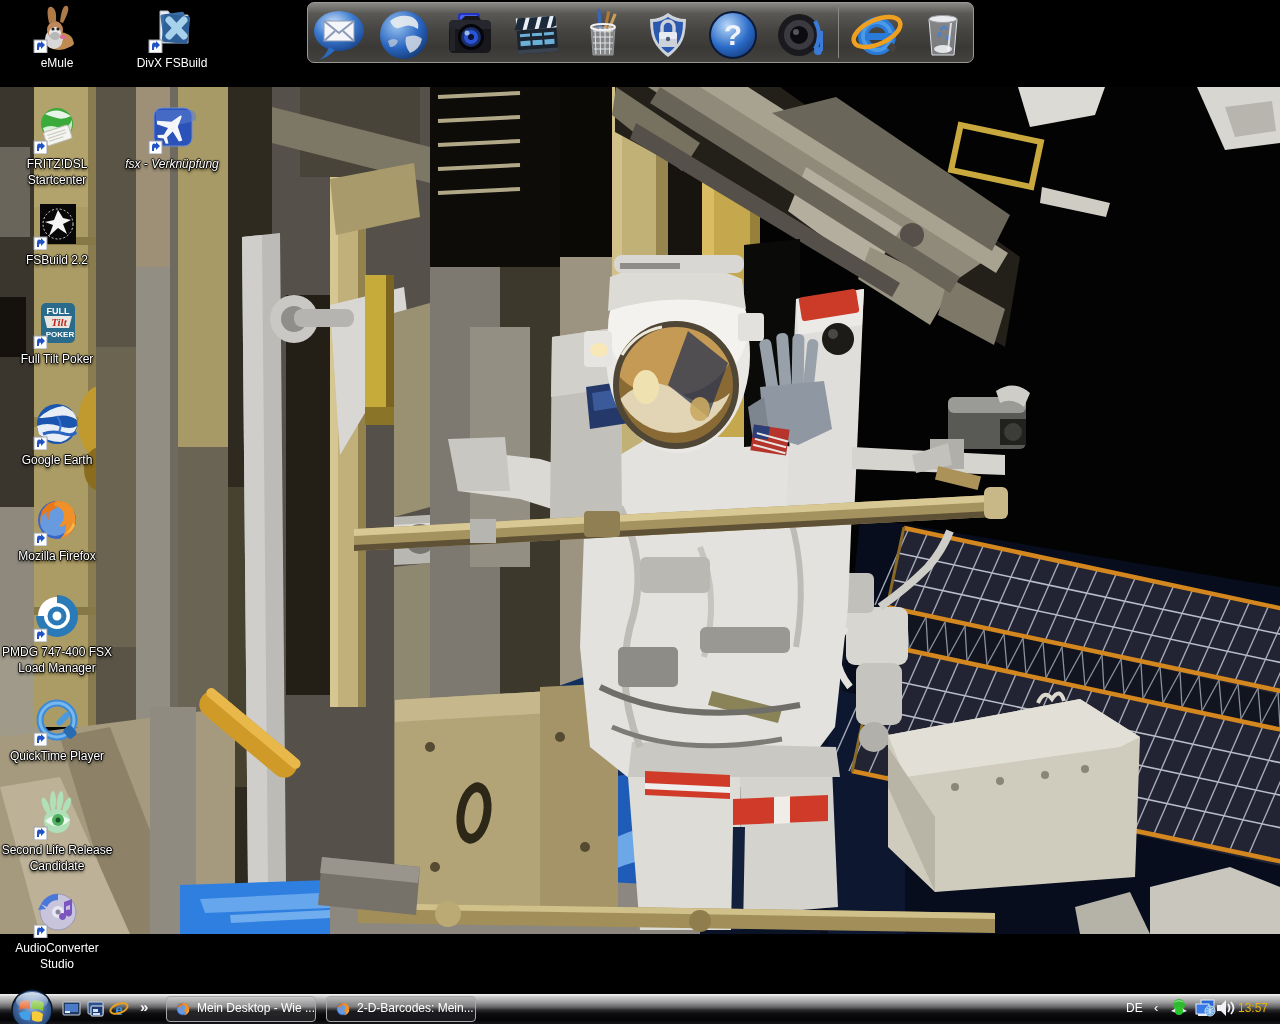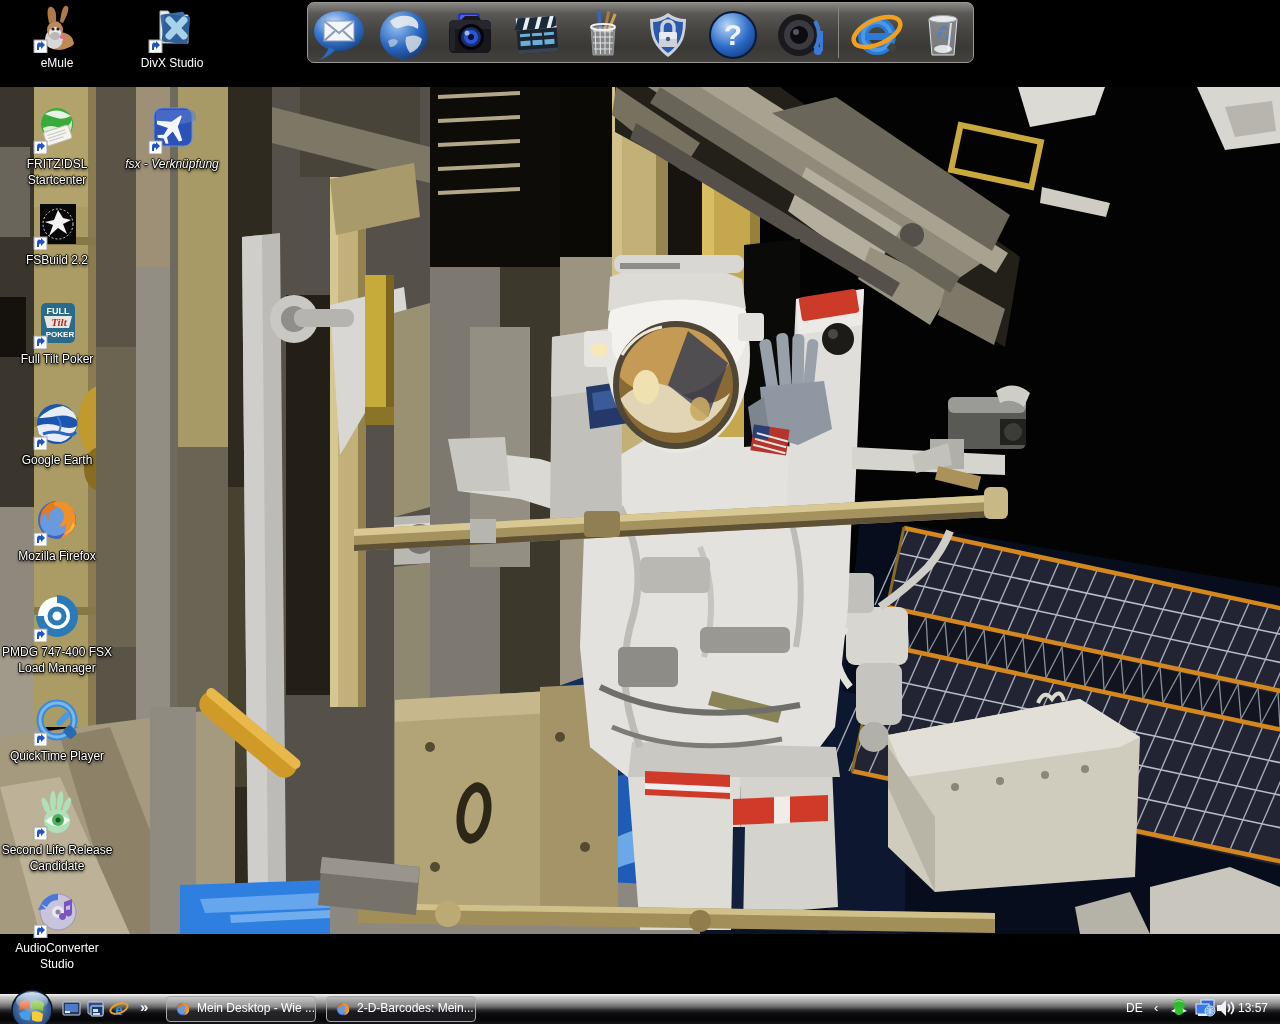--- a/index.html
+++ b/index.html
@@ -536,21 +536,21 @@
             <line x1="21" y1="17" x2="36" y2="33"></line>
             <line x1="36" y1="17" x2="21" y2="33"></line>
           </g>
 </g>
       </g>
       <g>
         <rect x="1" y="37" width="13" height="13" fill="#fff" stroke="#9aa0a8" stroke-width="1"></rect>
 <path d="M4,47 L4,43 Q4,38 8,40 L8,38 L12,42 L8,46 L8,44 Q6,42 6,47 Z" fill="#1f53c6"></path>
       </g>
     </svg>
-<div class="lbl">DivX Studio</div>
+<div class="lbl">DivX FSBuild</div>
   </div>
 <div class="ic" style="left:-5px;top:104px;">
 <svg class="glyph" width="48" height="50" viewBox="0 0 48 50">
       <g transform="translate(0,0)">
         <g>
 <circle cx="24" cy="20" r="16" fill="#3aaa3a"></circle>
 <path d="M12,10 Q24,2 38,12 Q30,16 24,14 Q16,12 12,10 Z" fill="#e8f4e8"></path>
 <path d="M10,24 Q18,20 26,24 Q20,30 12,30 Z" fill="#d8f0d8"></path>
 <path d="M30,26 Q36,22 39,16 Q40,26 34,32 Z" fill="#c8e8c8"></path>
 <g transform="rotate(-18 26 32)">
@@ -791,13 +791,13 @@
 <rect x="6" y="2" width="13" height="10" fill="#2a6ad8" stroke="#e8ecf2"></rect>
 <rect x="1" y="6" width="13" height="10" fill="#3a7ae8" stroke="#e8ecf2"></rect>
 <rect x="3" y="16" width="9" height="2" fill="#e8ecf2"></rect>
 <circle cx="15" cy="13" r="5" fill="#4a9ae8" stroke="#d8e4f4"></circle>
     <path d="M11,13 h8 M15,9 v8 M12,10.5 q3,2 6,0 M12,15.5 q3,-2 6,0" stroke="#d8e4f4" stroke-width="1" fill="none"></path>
 </svg>
 <svg style="position:absolute;left:1216px;top:999px" width="20" height="18" viewBox="0 0 20 18">
 <polygon points="1,6 5,6 10,1 10,17 5,12 1,12" fill="#f0f2f6"></polygon>
 <path d="M12,5 q3,4 0,8 M15,3 q5,6 0,12" stroke="#f0f2f6" stroke-width="1.8" fill="none"></path>
 </svg>
-<div style="position:absolute;left:1238px;top:994px;height:30px;color:#ffffff;font-size:12px;line-height:29px;">13:57</div>
+<div style="position:absolute;left:1238px;top:994px;height:30px;color:#eab308;font-size:12px;line-height:29px;">13:57</div>
 
 </body></html>

